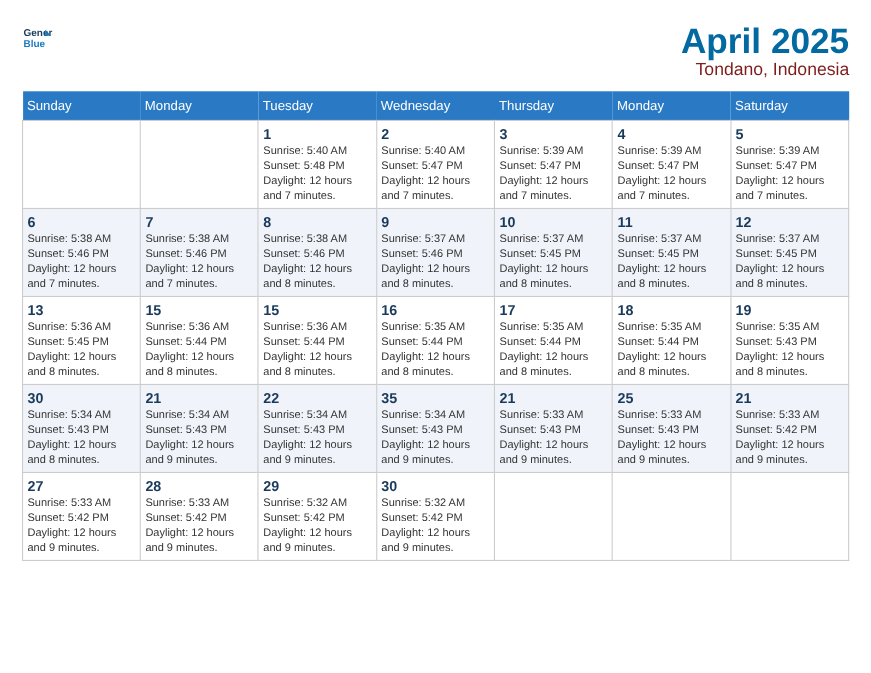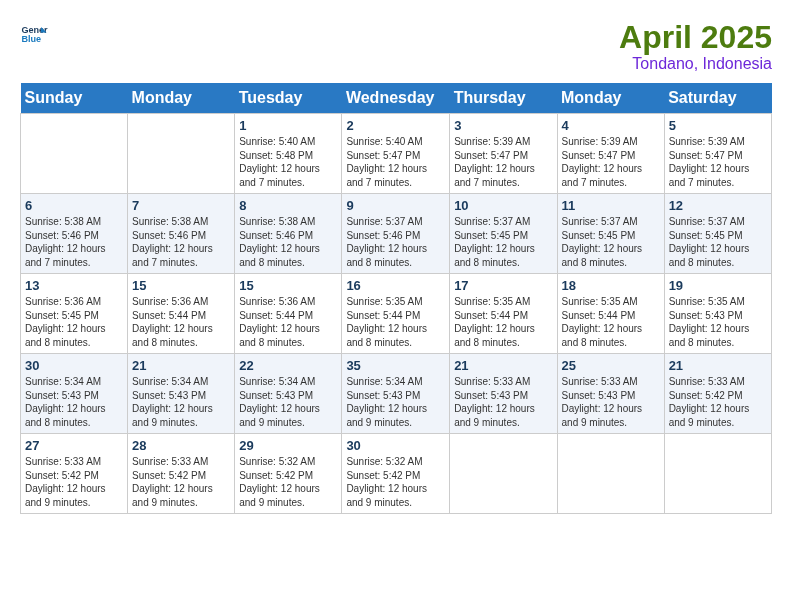--- a/index.html
+++ b/index.html
@@ -24,39 +24,39 @@
     .logo-icon {
       width: 28px;
       height: 28px;
     }
     .title-section {
       text-align: right;
     }
     .calendar-title {
       font-size: 32px;
       font-weight: bold;
-      color: #4d7c0f;
+      color: #0369a1;
       line-height: 1.1;
     }
     .calendar-subtitle {
       font-size: 16px;
-      color: #6d28d9;
+      color: #7f1d1d;
     }
     table {
       width: 100%;
       border-collapse: collapse;
       font-size: 11px;
     }
     thead th {
       background-color: #2979c4;
       color: #fff;
       padding: 6px 4px;
       text-align: left;
-      font-size: 16px;
-      font-weight: bold;
+      font-size: 12px;
+      font-weight: normal;
     }
     tbody td {
       border: 1px solid #ccc;
       vertical-align: top;
       padding: 4px;
       width: 108px;
       height: 80px;
       color: #333;
     }
     .day-num {

